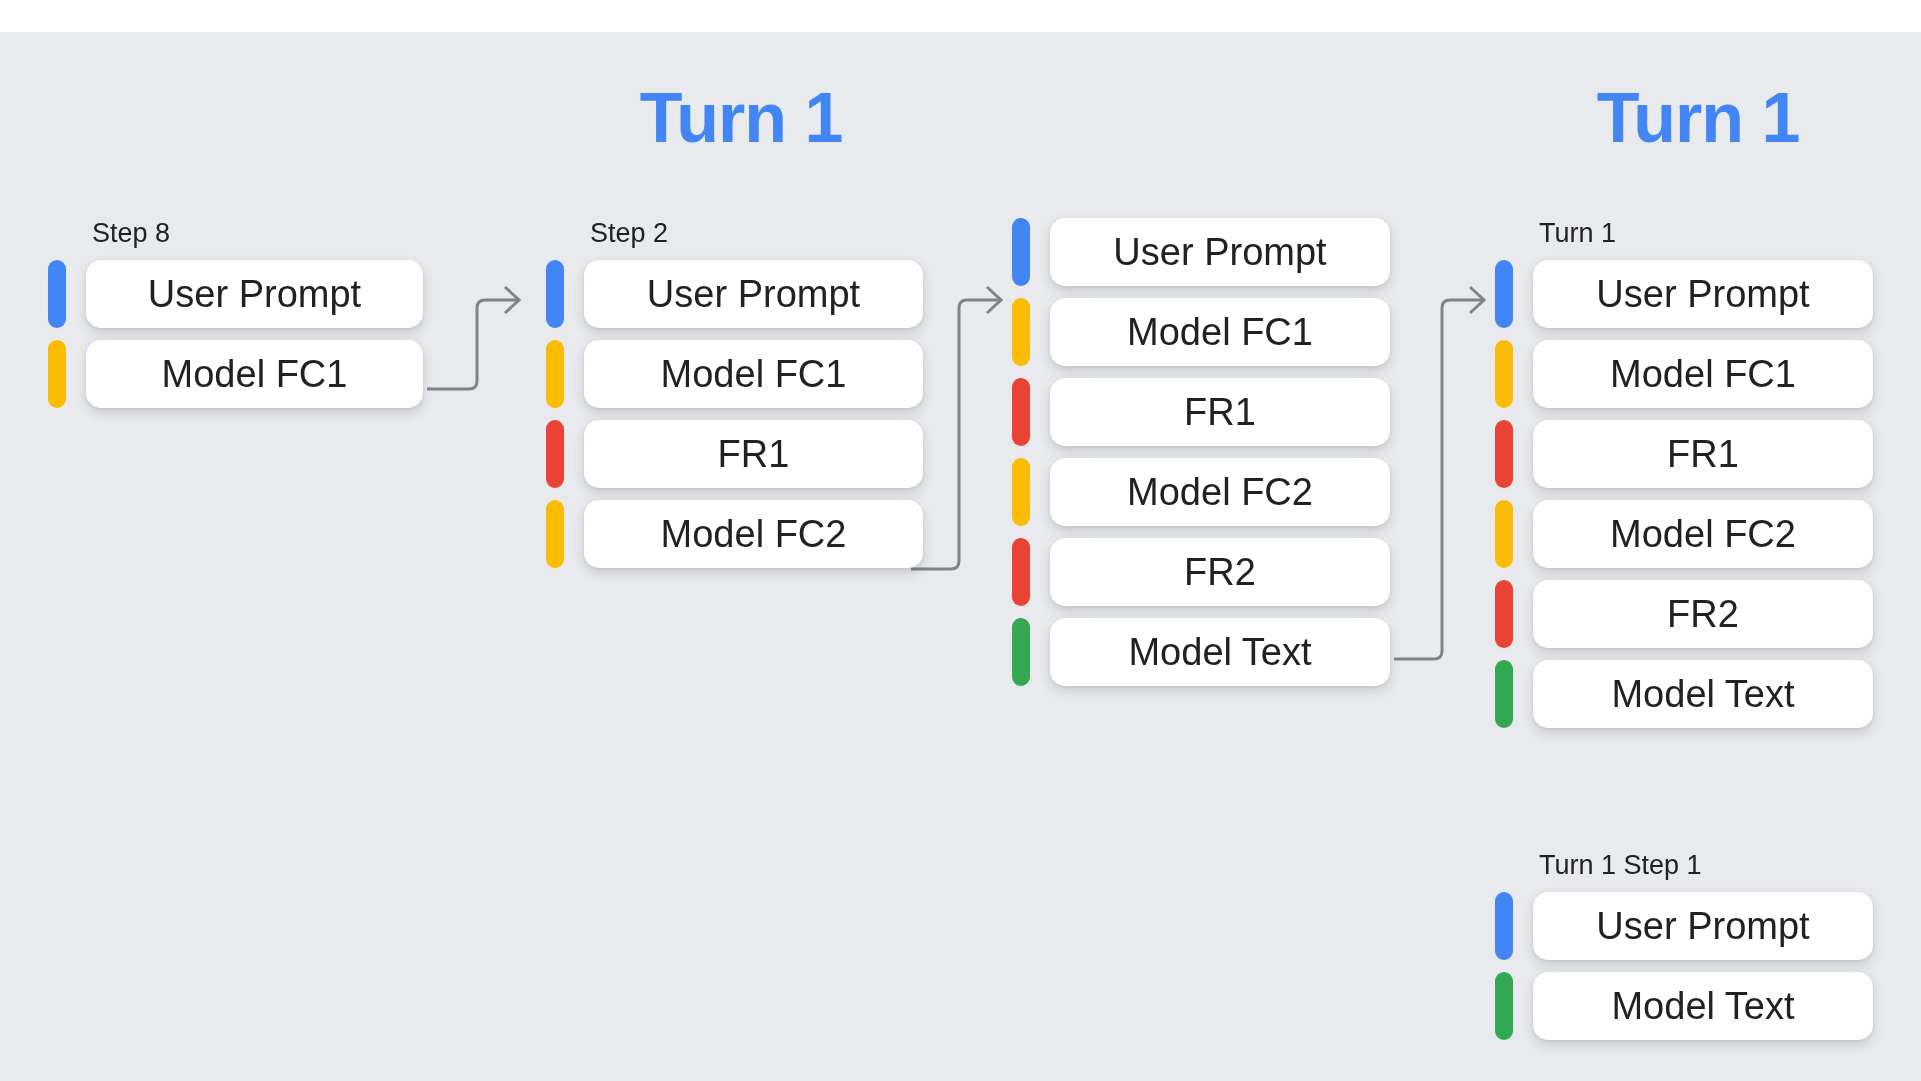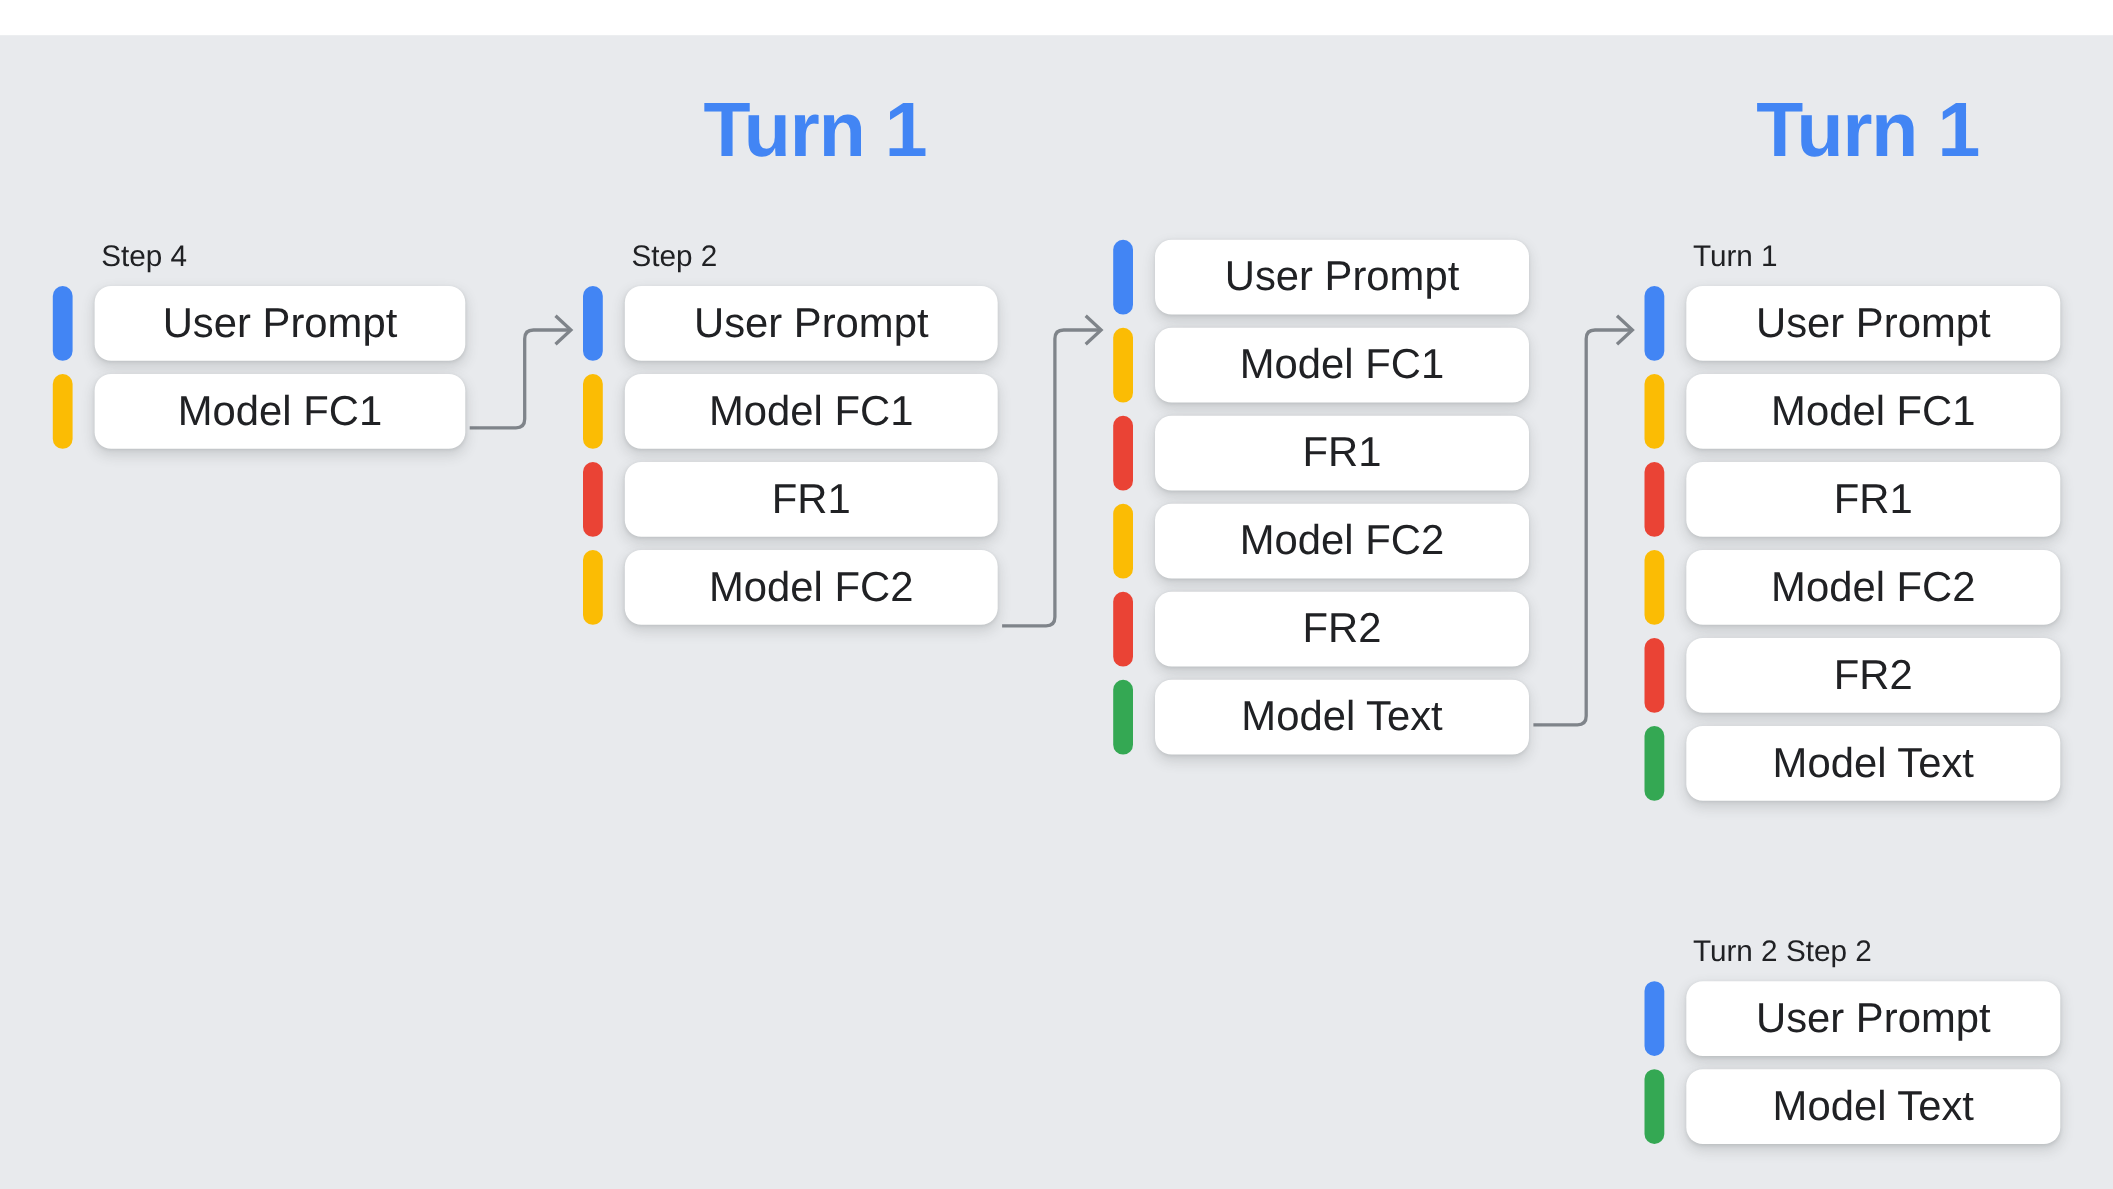--- a/index.html
+++ b/index.html
@@ -47,38 +47,38 @@
     <g>
       <path d="M1394 627 L1434 627 Q1442 627 1442 619 L1442 276 Q1442 268 1450 268 L1483 268" stroke="#7f848a"></path>
       <polyline points="1470,255 1484,268 1470,281" stroke="#7f848a"></polyline>
     </g>
   </svg>
 
   <div class="heading" style="left: 741px; color: rgb(66, 133, 244);">Turn 1</div>
   <div class="heading" style="left: 1698px; color: rgb(66, 133, 244);">Turn 1</div>
 
   <div class="col" style="left:48px;top:186px;width:375px">
-    <div class="col-label" style="color: rgb(32, 33, 36);">Step 4</div>
-    <div class="rows">
-        <div class="row">
-    <div class="bar" style="background: rgb(66, 133, 244);"></div>
-    <div class="card">
-      <span class="card-label">User Prompt</span>
-    </div>
-  </div>
-        <div class="row">
-    <div class="bar" style="background: rgb(251, 188, 4);"></div>
-    <div class="card">
-      <span class="card-label">Model FC1</span>
-    </div>
-  </div>
-      </div>
-  </div>
-
-  <div class="col" style="left:530px;top:186px;width:377px">
+    <div class="col-label" style="color: rgb(32, 33, 36);">Step 8</div>
+    <div class="rows">
+        <div class="row">
+    <div class="bar" style="background: rgb(66, 133, 244);"></div>
+    <div class="card">
+      <span class="card-label">User Prompt</span>
+    </div>
+  </div>
+        <div class="row">
+    <div class="bar" style="background: rgb(251, 188, 4);"></div>
+    <div class="card">
+      <span class="card-label">Model FC1</span>
+    </div>
+  </div>
+      </div>
+  </div>
+
+  <div class="col" style="left:546px;top:186px;width:377px">
     <div class="col-label" style="color: rgb(32, 33, 36);">Step 2</div>
     <div class="rows">
         <div class="row">
     <div class="bar" style="background: rgb(66, 133, 244);"></div>
     <div class="card">
       <span class="card-label">User Prompt</span>
     </div>
   </div>
         <div class="row">
     <div class="bar" style="background: rgb(251, 188, 4);"></div>
@@ -178,21 +178,21 @@
         <div class="row">
     <div class="bar" style="background: rgb(52, 168, 83);"></div>
     <div class="card">
       <span class="card-label">Model Text</span>
     </div>
   </div>
       </div>
   </div>
 
   <div class="col" style="left:1495px;top:818px;width:378px">
-    <div class="col-label" style="color: rgb(32, 33, 36);">Turn 2 Step 2</div>
+    <div class="col-label" style="color: rgb(32, 33, 36);">Turn 1 Step 1</div>
     <div class="rows">
         <div class="row">
     <div class="bar" style="background: rgb(66, 133, 244);"></div>
     <div class="card">
       <span class="card-label">User Prompt</span>
     </div>
   </div>
         <div class="row">
     <div class="bar" style="background: rgb(52, 168, 83);"></div>
     <div class="card">

